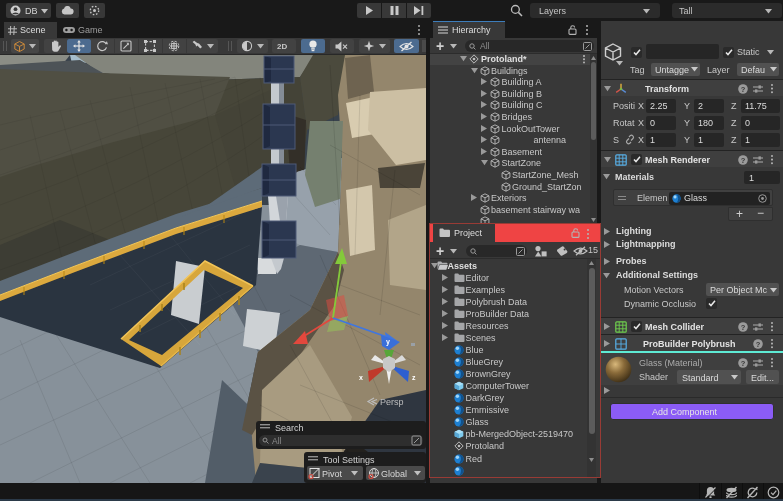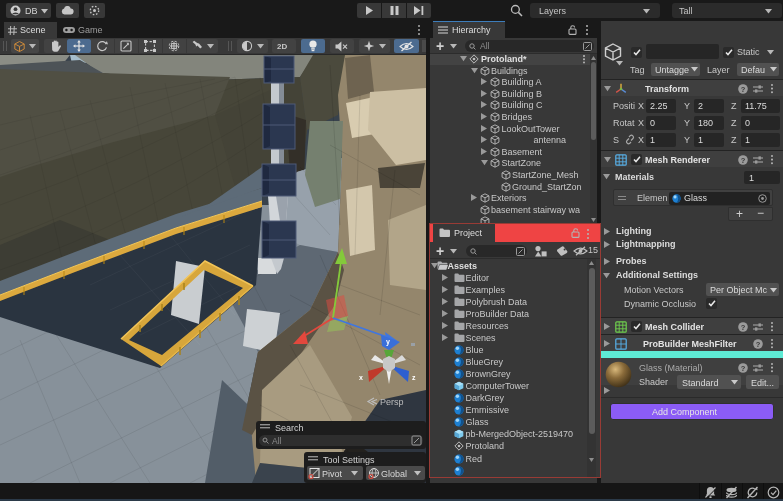--- a/index.html
+++ b/index.html
@@ -1076,29 +1076,29 @@
 
     <div class="abs hdr" style="left:0;top:313px;width:182px;height:17px;">
       <svg class="abs" style="left:3px;top:5px;" width="6" height="7" viewBox="0 0 6 7">
           <path d="M0 0 L6 3.5 L0 7 Z" fill="#9a9a9a"></path>
         </svg>
       <svg class="abs" style="left:14px;top:2.5px;" width="12" height="12" viewBox="0 0 12 12">
         <rect x="0.8" y="0.8" width="10.4" height="10.4" rx="1" fill="none" stroke="#58b0e8" stroke-width="1.2"></rect>
         <line x1="6" y1="0.8" x2="6" y2="11.2" stroke="#58b0e8" stroke-width="0.9"></line>
         <line x1="0.8" y1="6" x2="11.2" y2="6" stroke="#58b0e8" stroke-width="0.9"></line>
       </svg>
-      <span class="abs txt b" style="left:42px;top:4.5px;color:#e3e3e3;">ProBuilder MeshFilter</span>
+      <span class="abs txt b" style="left:42px;top:4.5px;color:#e3e3e3;">ProBuilder Polybrush</span>
       <svg class="abs" style="left:152px;top:3.5px;" width="10" height="10" viewBox="0 0 10 10">
           <circle cx="5" cy="5" r="4.8" fill="#9b9b9b"></circle>
           <text x="5" y="7.6" font-size="7.5" font-weight="bold" text-anchor="middle" fill="#383838" font-family="Liberation Sans, sans-serif">?</text>
         </svg>
       <div class="abs" style="left:170px;top:4px;width:1.8px;height:1.8px;background:#b0b0b0;border-radius:50%;box-shadow:0 3.6px 0 #b0b0b0, 0 7.2px 0 #b0b0b0;"></div>
     </div>
 
-    <div class="abs" style="left:0;top:330px;width:182px;height:34px;background:#3f3f3f;border-top:7px solid #5eead4;">
+    <div class="abs" style="left:0;top:330px;width:182px;height:34px;background:#3f3f3f;border-top:2px solid #5eead4;">
       <svg class="abs" style="left:4px;top:3px;" width="27" height="27" viewBox="0 0 27 27">
         <defs>
           <radialGradient id="matball" cx="0.38" cy="0.3" r="0.75">
             <stop offset="0" stop-color="#d8b87b"></stop>
               <stop offset="0.45" stop-color="#8a6b3a"></stop>
               <stop offset="1" stop-color="#3c2d15"></stop>
           </radialGradient>
         </defs>
         <circle cx="13.5" cy="13.5" r="12.8" fill="url(#matball)"></circle>
       </svg>

